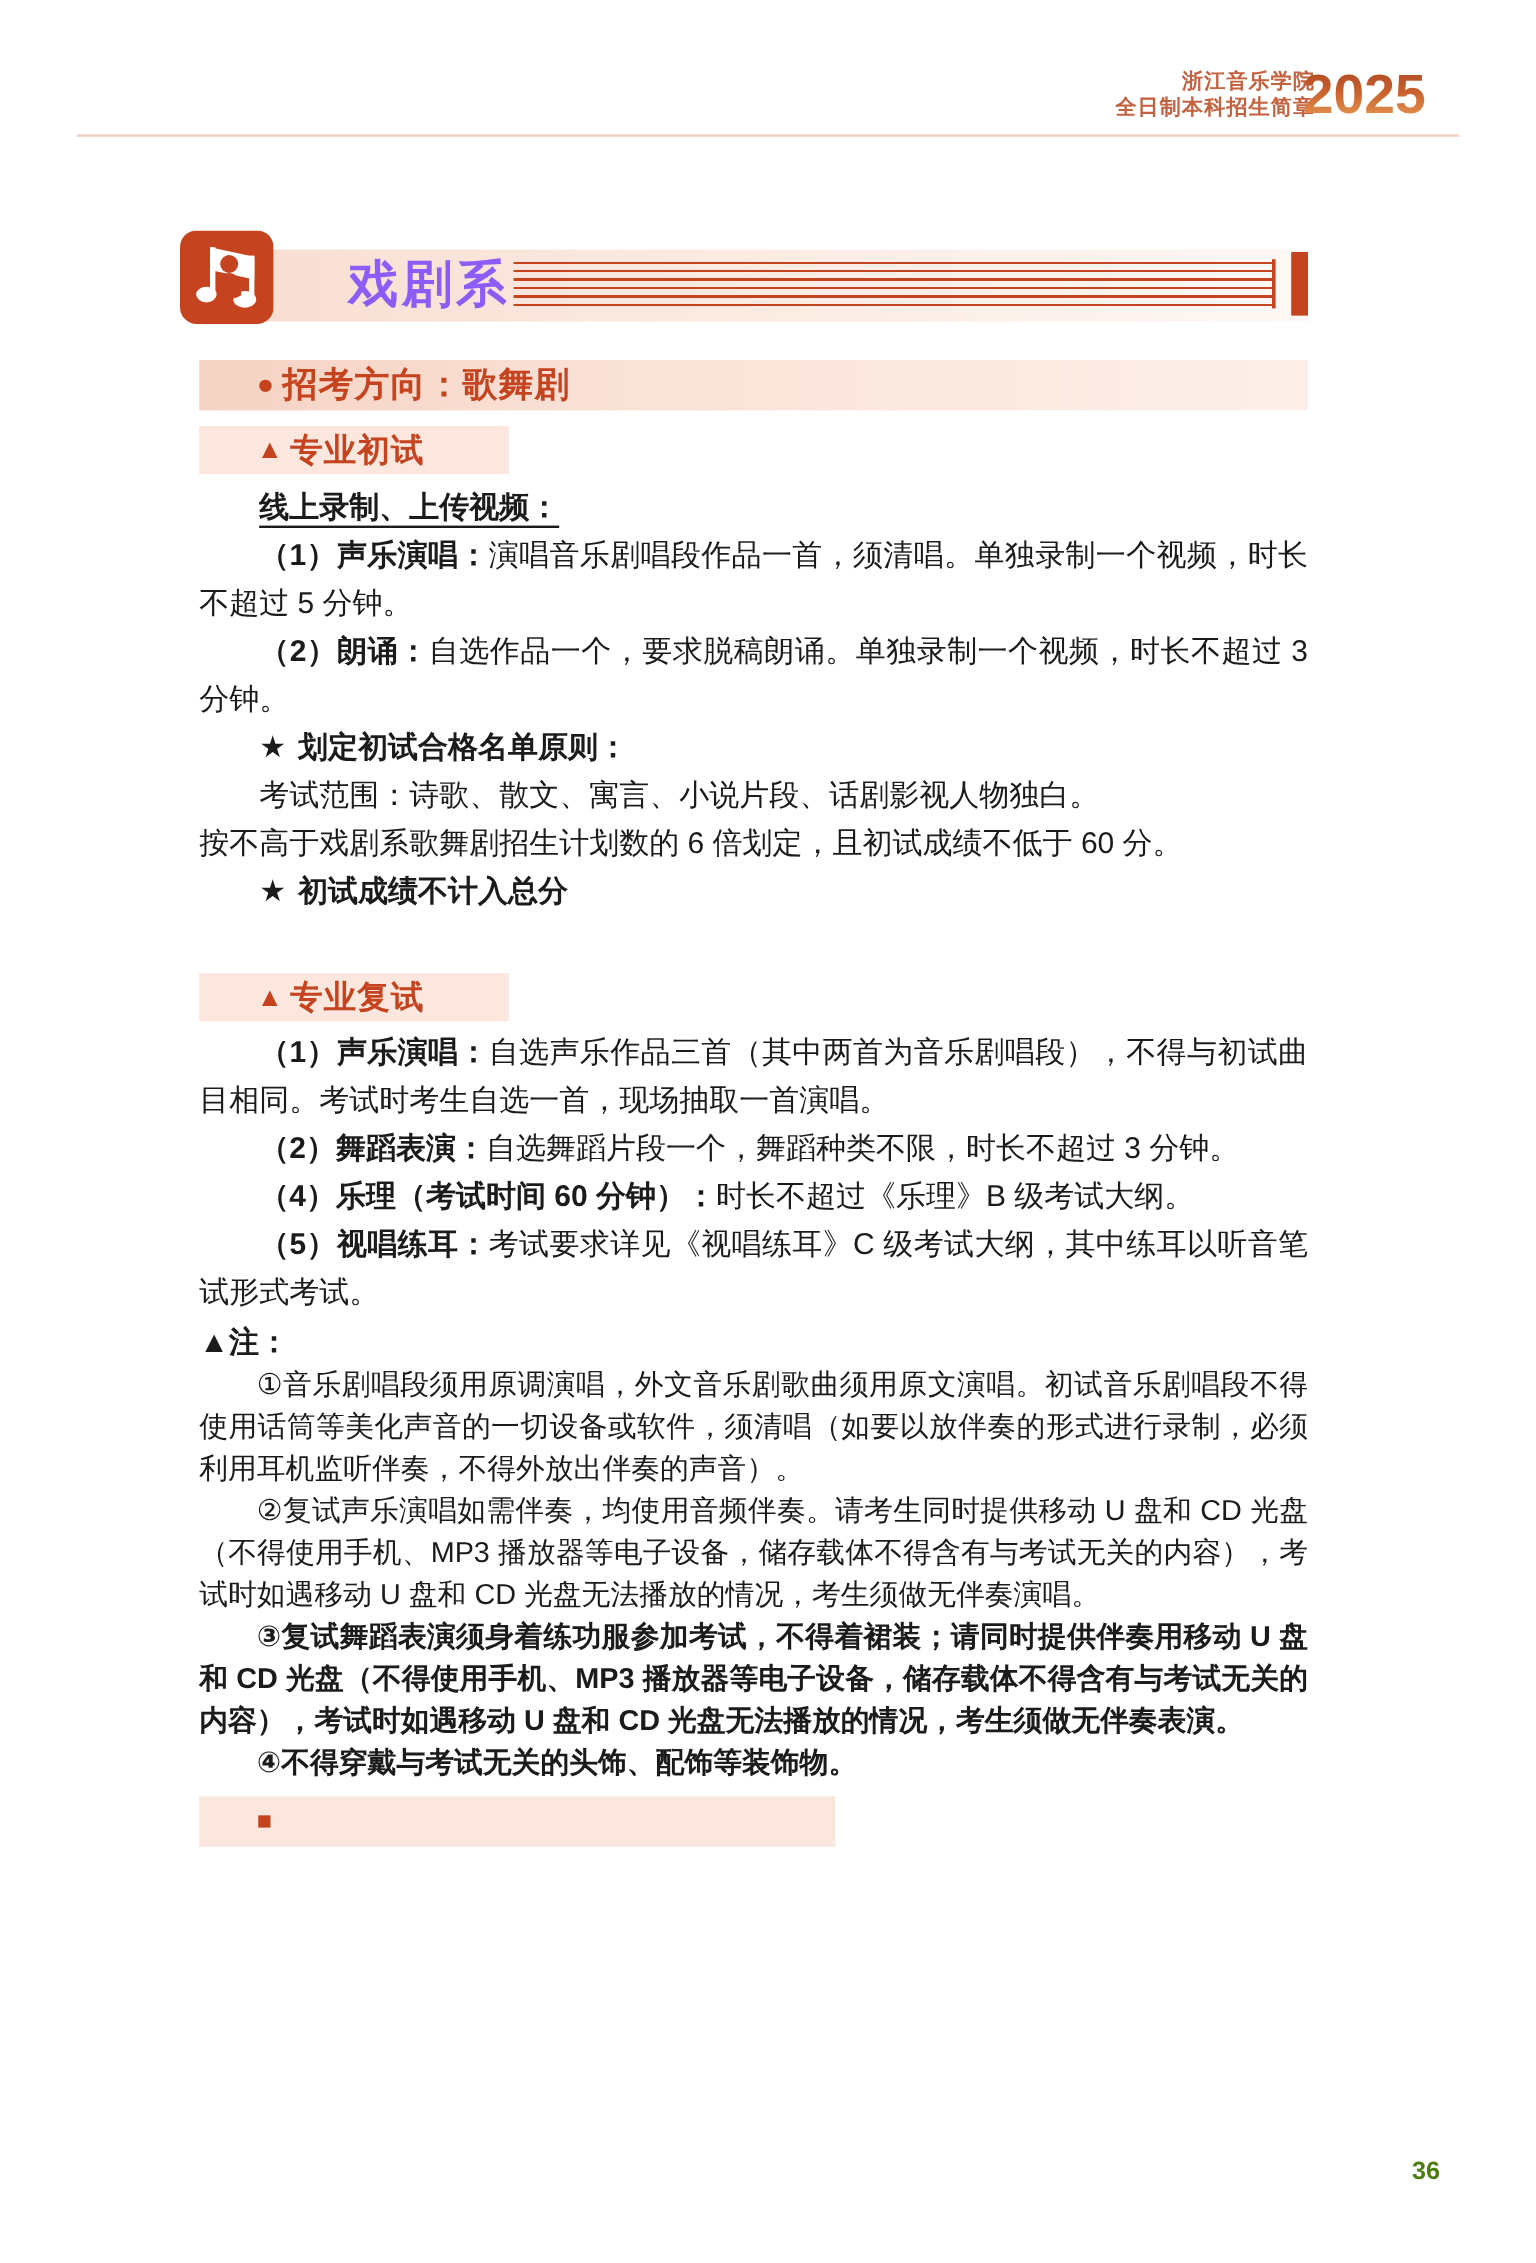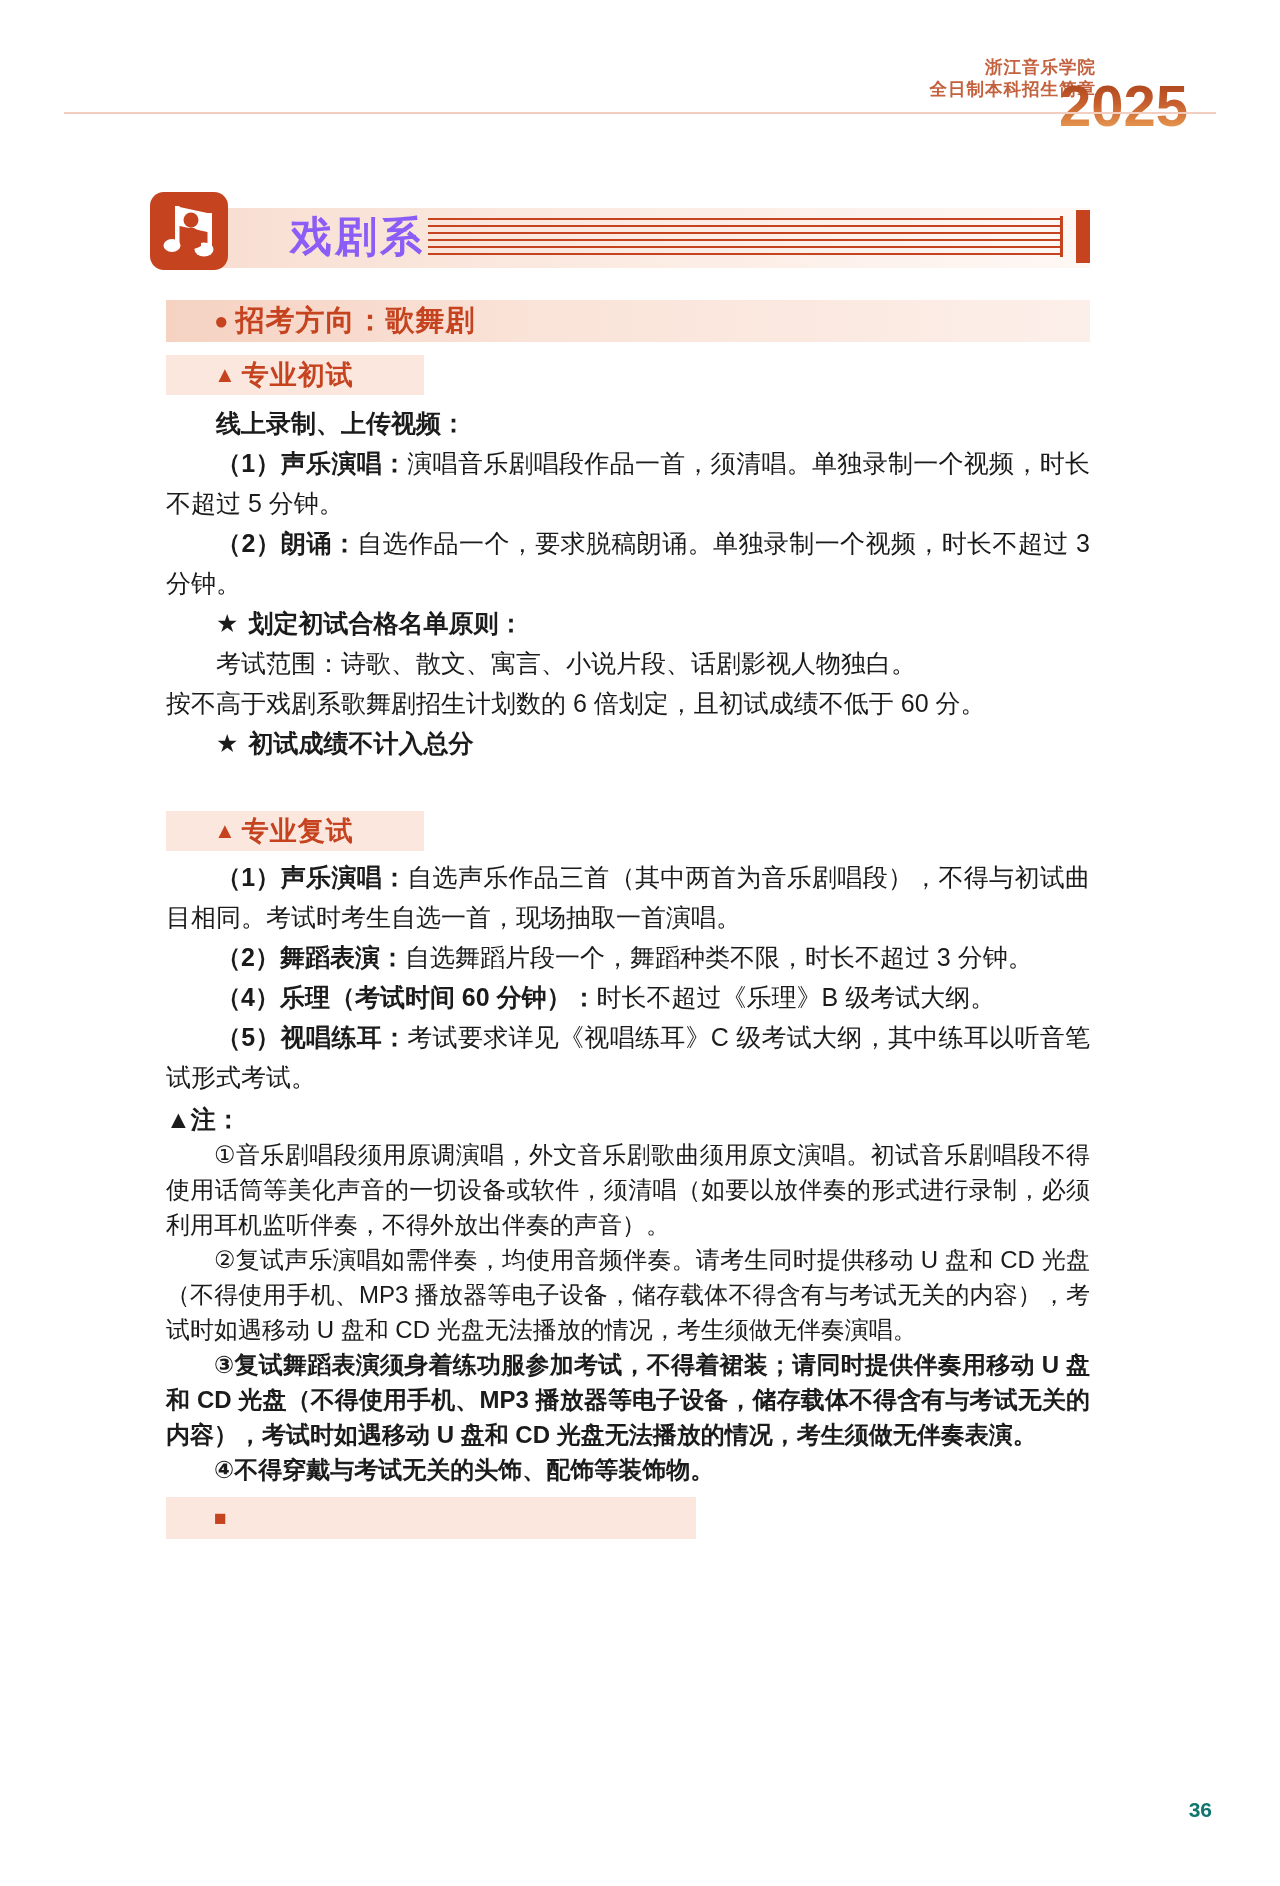--- a/index.html
+++ b/index.html
@@ -7,23 +7,23 @@
     position:relative;width:1280px;height:1886px;background:#ffffff;
     font-family:"Liberation Sans","DejaVu Sans",sans-serif;color:#1b1b1b;overflow:hidden;
   }
   
   .hdr-text{
     position:absolute;top:56px;right:184px;text-align:right;
     color:#c4613e;font-size:17.5px;font-weight:700;line-height:22px;letter-spacing:1px;
   }
   .hdr-year{
     position:absolute;top:55px;right:92px;
-    font-size:58px;font-weight:800;line-height:46px;letter-spacing:0px;
+    font-size:46px;font-weight:800;line-height:46px;letter-spacing:0px;
     background:linear-gradient(180deg,#ad471e 0%,#c75f2e 45%,#e89a52 100%);
-    -webkit-background-clip:text;background-clip:text;color:transparent;margin-top:28px;
+    -webkit-background-clip:text;background-clip:text;color:transparent;
   }
   .hdr-rule{position:absolute;top:112px;left:64px;width:1152px;height:2px;background:#f2cec1;}
   
   .dept{position:absolute;top:192px;left:150px;width:942px;height:80px;}
   .dept-band{
     position:absolute;left:16px;top:16px;width:924px;height:60px;
     background:linear-gradient(90deg,#f8ddd0 0%,#fbeae1 45%,#fef8f5 100%);
   }
   .dept-icon{position:absolute;left:0;top:0;width:78px;height:78px;}
   .dept-title{
@@ -56,29 +56,29 @@
     padding-left:48px;box-sizing:border-box;background:#fbe7de;
     color:#c5431f;font-size:26px;font-weight:700;letter-spacing:1px;
   }
   .banner-score .mk{font-size:21px;margin-right:5px;}
   .section-body{margin-top:8px;font-size:25px;line-height:40px;color:#1b1b1b;}
   .section-body.mt{margin-top:6px;}
   p.para{margin:0;text-align:justify;}
   p.indent{text-indent:2em;}
   .b{font-weight:700;}
   p.bold{font-weight:700;}
-  .u{text-underline-offset:7px;text-decoration-thickness:2px;}
+  .u{text-decoration:underline;text-underline-offset:7px;text-decoration-thickness:2px;}
   .star{margin-right:10px;}
   .gap{height:35px;}
   .notes{margin-top:4px;font-size:24px;line-height:35px;}
   .notes-title{font-size:25px;line-height:36px;font-weight:700;margin:0;}
   p.note{margin:0;text-indent:2em;text-align:justify;}
   p.note.nb{font-weight:700;}
   .score-lines{margin-top:8px;font-size:25px;line-height:40px;}
-  .page-num{position:absolute;top:1798px;right:68px;color:#0f766e;font-size:21px;font-weight:700;}
+  .page-num{position:absolute;top:1798px;right:80px;color:#4d7c0f;font-size:21px;font-weight:700;}
 </style>
 </head>
 <body>
 
 <div class="page">
 
   <div class="hdr-text">
     <div>浙江音乐学院</div>
     <div>全日制本科招生简章</div>
   </div>

